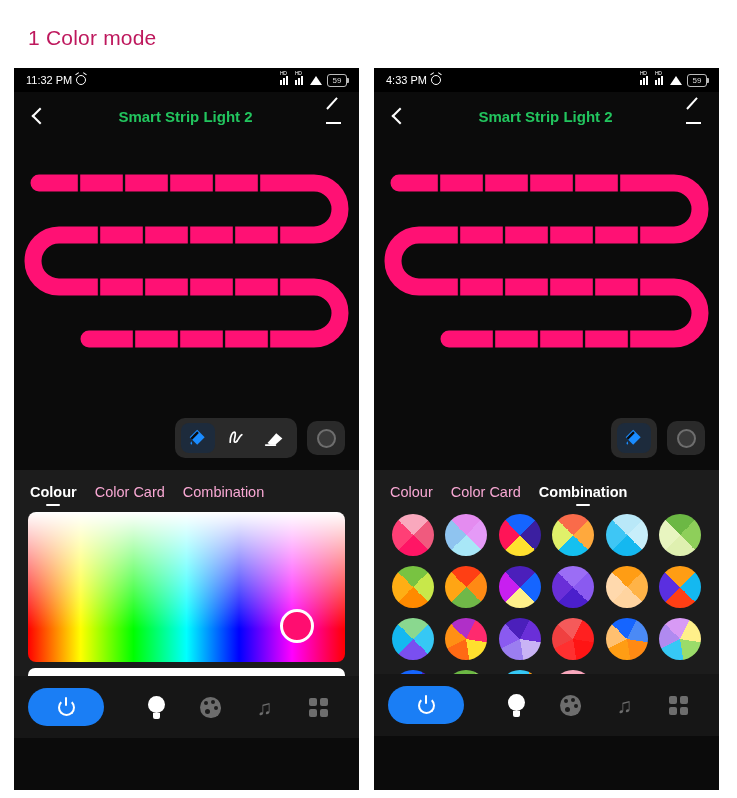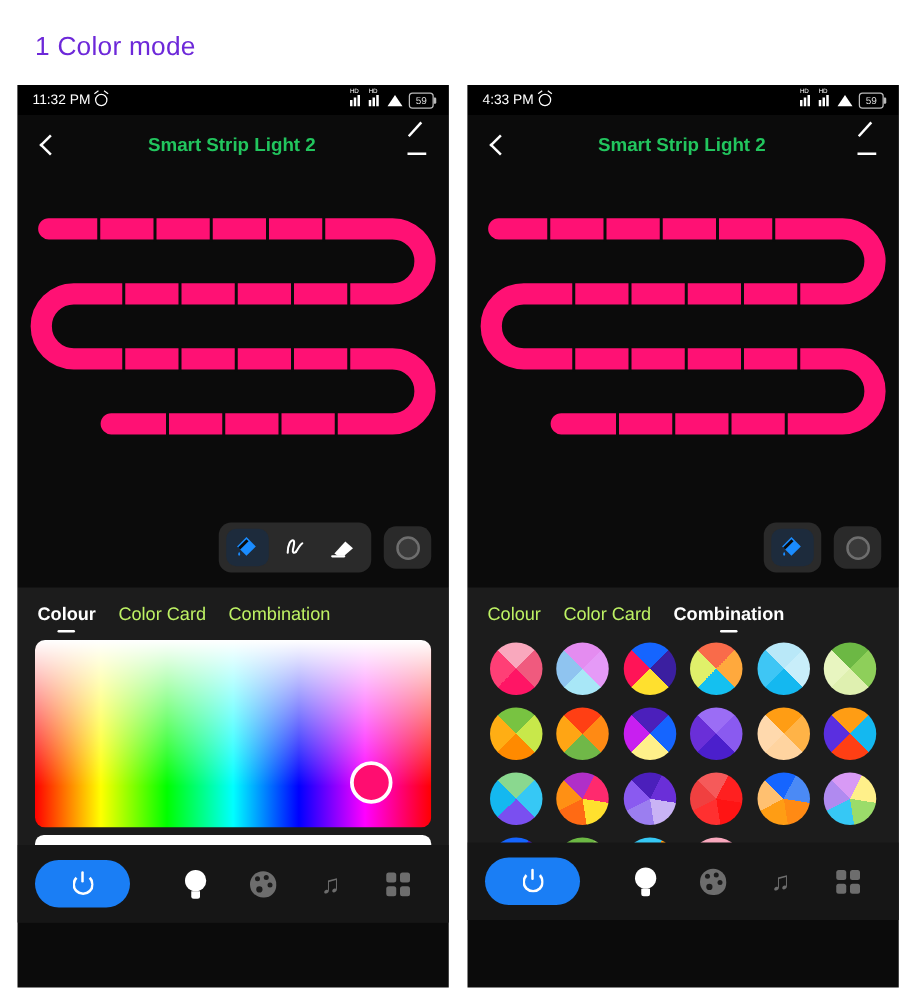--- a/index.html
+++ b/index.html
@@ -9,21 +9,21 @@
     background: #ffffff;
     font-family: "Liberation Sans", sans-serif;
     overflow: hidden;
     position: relative;
   }
   .caption {
     position: absolute;
     left: 28px;
     top: 26px;
     font-size: 21px;
-    color: #6d28d9;
+    color: #be185d;
     letter-spacing: 0.2px;
   }
   .phone {
     position: absolute;
     top: 68px;
     width: 345px;
     height: 722px;
     background: #0b0b0b;
     overflow: hidden;
   }
@@ -100,21 +100,21 @@
   .tool.active { background:#1d2b3c; }
   .circbtn { width:38px; height:34px; background:#2a2a2a; border-radius:10px;
              display:flex; align-items:center; justify-content:center; cursor:pointer;}
   .circbtn span { width:19px; height:19px; border-radius:50%;
                   border:2px solid #6e6e6e; background:#3a3a3a; display:block; }
 
   
   .panel { background:#1c1c1c; height:268px; position:relative; }
   #phone-right .panel { height: 266px; }
   .tabs { display:flex; align-items:flex-start; gap:18px; padding:14px 14px 0 16px; }
-  .tab { font-size:14.5px; color:#bef264; cursor:pointer; position:relative;
+  .tab { font-size:14.5px; color:#f9a8d4; cursor:pointer; position:relative;
          padding-bottom:8px; }
   .tab.active { color:#fff; font-weight:bold; }
   .tab.active:after {
     content:""; position:absolute; left:50%; transform:translateX(-50%);
     bottom:2px; width:14px; height:2px; background:#fff; border-radius:1px; }
 
   
   .picker-area { padding: 4px 14px 0 14px; }
   .gradient {
     height:150px; border-radius:8px; position:relative; overflow:hidden;

